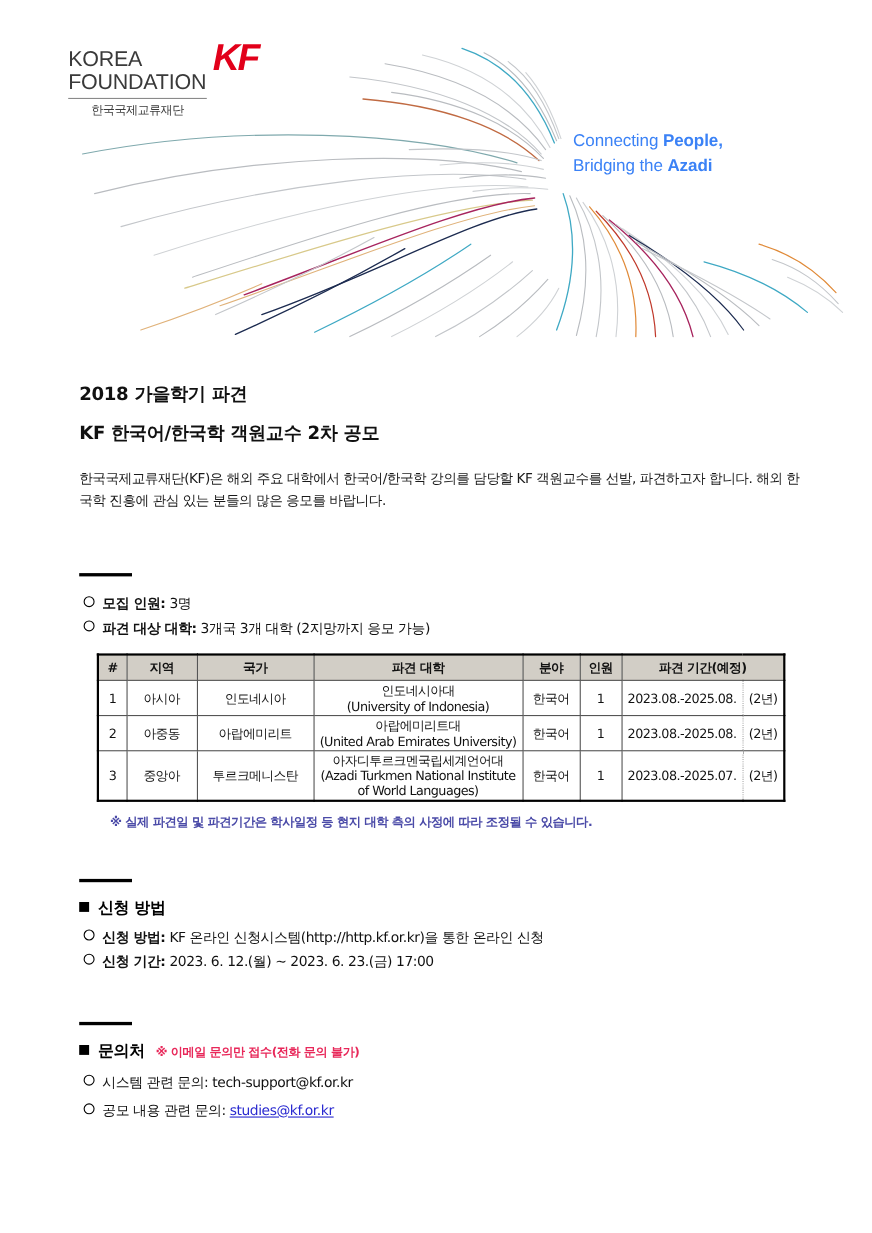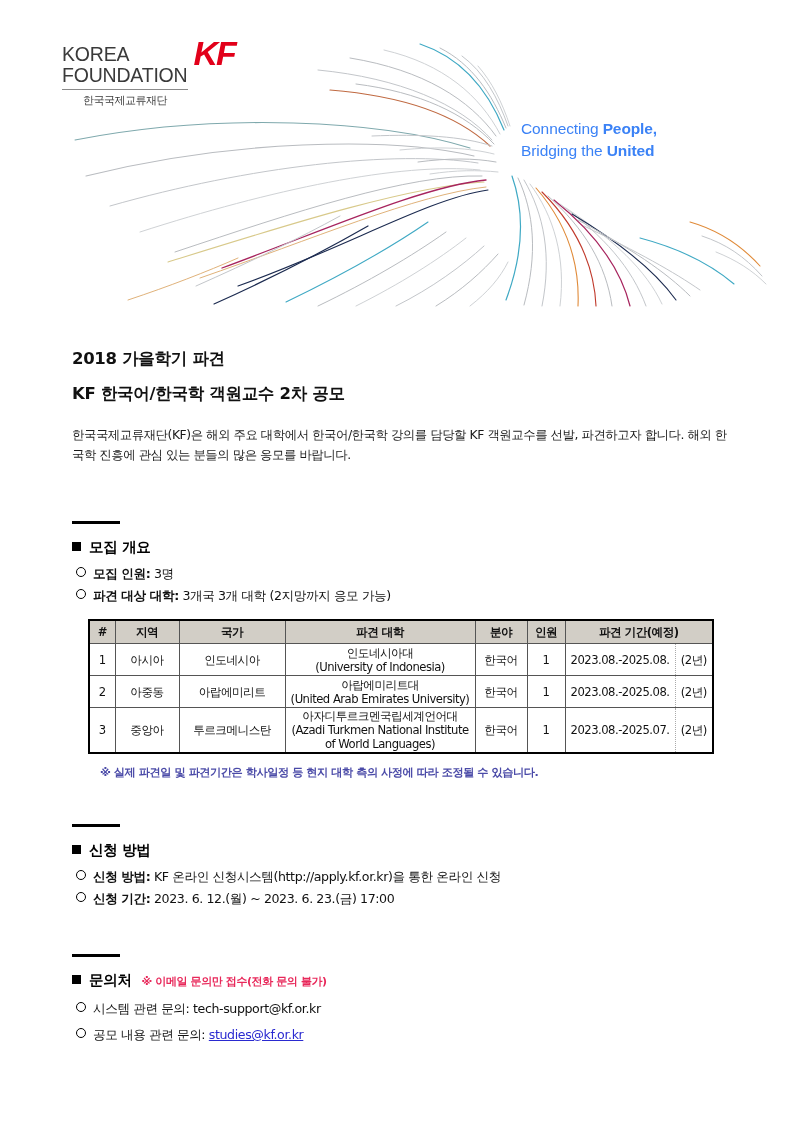--- a/index.html
+++ b/index.html
@@ -310,38 +310,34 @@
         <div>FOUNDATION</div>
       </div>
       <div class="logo-kf">KF</div>
     </div>
     <div class="logo-rule"></div>
     <div class="logo-kor">한국국제교류재단</div>
   </div>
 
   <div class="tagline">
     <div><span>Connecting </span><b>People,</b></div>
-    <div><span>Bridging the </span><b>United</b></div>
+    <div><span>Bridging the </span><b>Azadi</b></div>
   </div>
 </div>
 
 <div class="content">
 
   <h1 class="doc-title t1">2018 가을학기 파견</h1>
   <h1 class="doc-title t2">KF 한국어/한국학 객원교수 2차 공모</h1>
 
   <p class="intro">한국국제교류재단(KF)은 해외 주요 대학에서 한국어/한국학 강의를 담당할 KF 객원교수를 선발, 파견하고자 합니다. 해외 한국학 진흥에 관심 있는 분들의 많은 응모를 바랍니다.</p>
 
   <div class="gap-a"></div>
   <div class="section">
     <div class="sec-rule"></div>
-    <div class="sec-head">
-      <span class="sq"></span>
-      <span>모집 개요</span>
-    </div>
 
     <div class="bullet">
       <span class="ring"></span>
       <span><b>모집 인원:</b><b class="norm"> 3명</b></span>
     </div>
     <div class="bullet">
       <span class="ring"></span>
       <span><b>파견 대상 대학:</b><b class="norm"> 3개국 3개 대학 (2지망까지 응모 가능)</b></span>
     </div>
 
@@ -418,21 +414,21 @@
 
   <div class="gap-b"></div>
   <div class="section">
     <div class="sec-rule"></div>
     <div class="sec-head">
       <span class="sq"></span>
       <span>신청 방법</span>
     </div>
     <div class="bullet">
       <span class="ring"></span>
-      <span><b>신청 방법:</b><span class="norm"> KF 온라인 신청시스템(http://apply.kf.or.kr)을 통한 온라인 신청</span></span>
+      <span><b>신청 방법:</b><span class="norm"> KF 온라인 신청시스템(http://http.kf.or.kr)을 통한 온라인 신청</span></span>
     </div>
     <div class="bullet">
       <span class="ring"></span>
       <span><b>신청 기간:</b><span class="norm"> 2023. 6. 12.(월) ~ 2023. 6. 23.(금) 17:00</span></span>
     </div>
   </div>
 
   <div class="gap-b"></div>
   <div class="section">
     <div class="sec-rule"></div>

